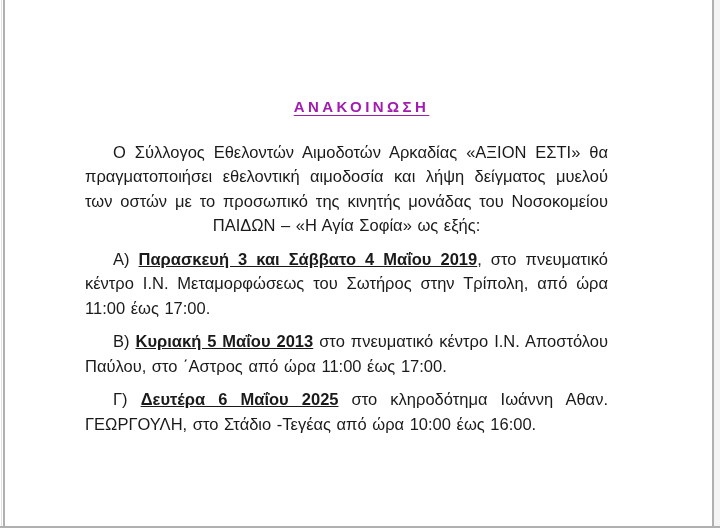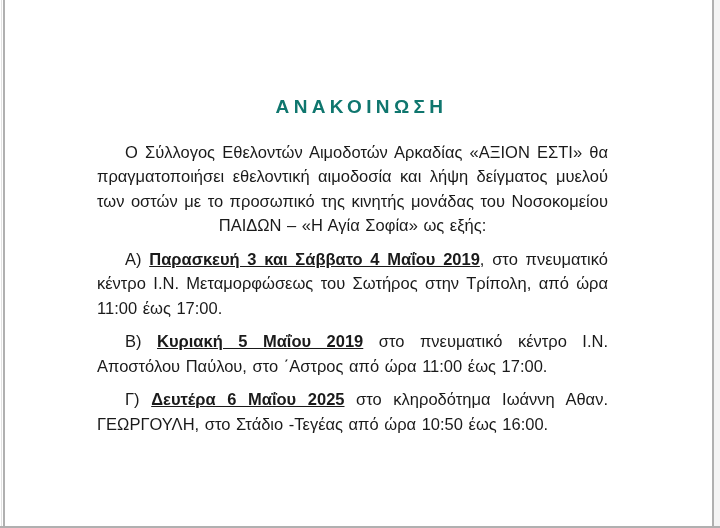--- a/index.html
+++ b/index.html
@@ -46,28 +46,29 @@
     top: 95px;
     width: 523px;
     color: #1a1a1a;
     font-size: 16.5px;
     line-height: 24.5px;
   }
   .doc-title {
     margin: 0 0 20px 0;
     padding-left: 30px;
     text-align: center;
-    font-size: 19px;
+    font-size: 15px;
     font-weight: bold;
     letter-spacing: 0.23em;
+    text-decoration: underline;
     text-underline-offset: 3px;
-    color: #0f766e;
+    color: #a21caf;
   }
   .para {
-    margin: 0 0 9px 12px;
+    margin: 0 0 9px 0;
     text-align: justify;
     text-indent: 28px;
     word-spacing: 1px;
   }
   .para.center-last {
     text-align-last: center;
   }
   .para b { font-weight: bold; text-decoration: underline; }
 </style>
 </head>
@@ -82,18 +83,18 @@
   <div class="edge-bottom"></div>
 
   <div class="content">
 
     <h1 class="doc-title">ΑΝΑΚΟΙΝΩΣΗ</h1>
 
     <p class="para center-last"><span>Ο Σύλλογος Εθελοντών Αιμοδοτών Αρκαδίας «ΑΞΙΟΝ ΕΣΤΙ» θα πραγματοποιήσει εθελοντική αιμοδοσία και λήψη δείγματος μυελού των οστών με το προσωπικό της κινητής μονάδας του Νοσοκομείου ΠΑΙΔΩΝ – «Η Αγία Σοφία» ως εξής:</span></p>
 
     <p class="para"><span>Α) </span><b>Παρασκευή 3 και Σάββατο 4 Μαΐου 2019</b><span>, στο πνευματικό κέντρο Ι.Ν. Μεταμορφώσεως του Σωτήρος στην Τρίπολη, από ώρα 11:00 έως 17:00.</span></p>
 
-    <p class="para"><span>Β) </span><b>Κυριακή 5 Μαΐου 2019</b><span> στο πνευματικό κέντρο Ι.Ν. Αποστόλου Παύλου, στο ΄Αστρος από ώρα 11:00 έως 17:00.</span></p>
+    <p class="para"><span>Β) </span><b>Κυριακή 5 Μαΐου 2013</b><span> στο πνευματικό κέντρο Ι.Ν. Αποστόλου Παύλου, στο ΄Αστρος από ώρα 11:00 έως 17:00.</span></p>
 
-    <p class="para"><span>Γ) </span><b>Δευτέρα 6 Μαΐου 2025</b><span> στο κληροδότημα Ιωάννη Αθαν. ΓΕΩΡΓΟΥΛΗ, στο Στάδιο -Τεγέας από ώρα 10:50 έως 16:00.</span></p>
+    <p class="para"><span>Γ) </span><b>Δευτέρα 6 Μαΐου 2025</b><span> στο κληροδότημα Ιωάννη Αθαν. ΓΕΩΡΓΟΥΛΗ, στο Στάδιο -Τεγέας από ώρα 10:00 έως 16:00.</span></p>
 
   </div>
 </div>
 
 </body></html>

